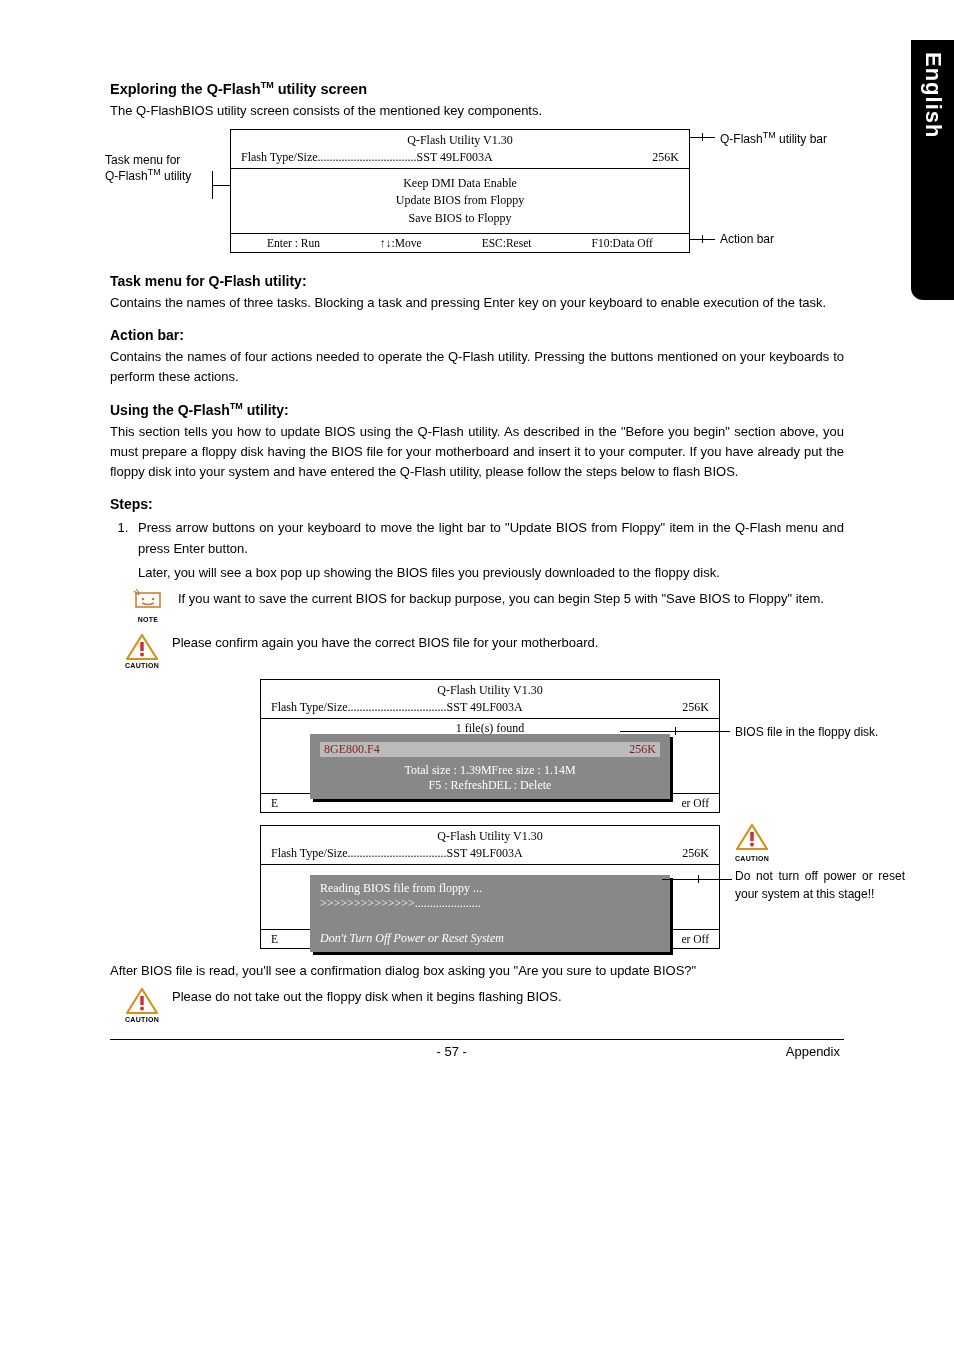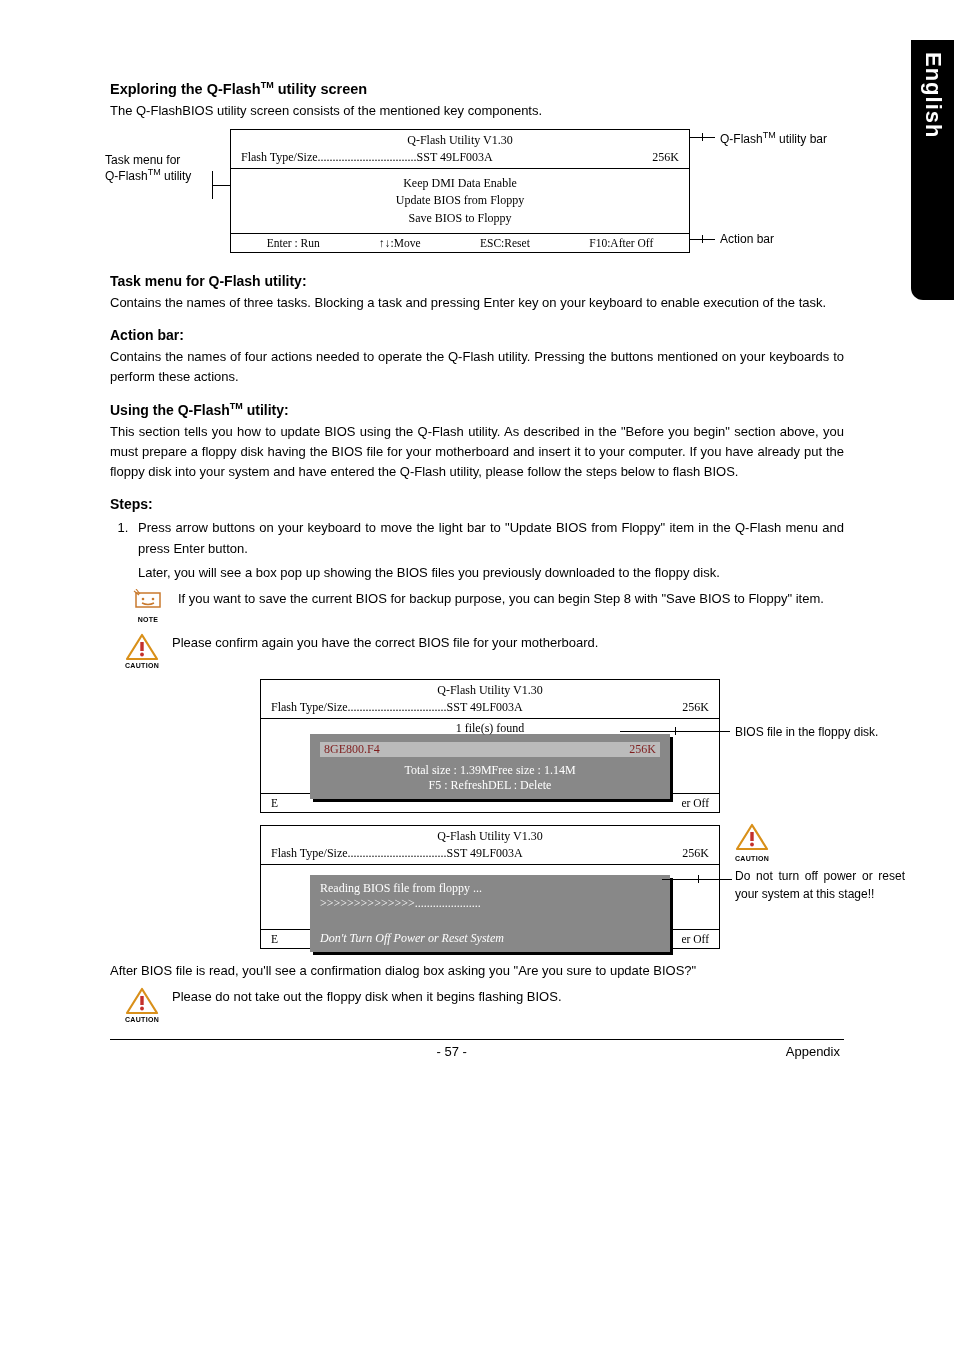--- a/index.html
+++ b/index.html
@@ -239,21 +239,21 @@
       </div>
       <div class="qflash-menu">
         <div>Keep DMI Data     Enable</div>
         <div>Update BIOS from Floppy</div>
         <div>Save BIOS to Floppy</div>
       </div>
       <div class="qflash-action">
         <span>Enter : Run</span>
         <span>↑↓:Move</span>
         <span>ESC:Reset</span>
-        <span>F10:After Off</span>
+        <span>F10:Data Off</span>
       </div>
     </div>
 
     <div class="lead-line-h" style="left:580px; top:8px; width:25px;"></div>
     <div class="lead-line-v" style="left:592px; top:4px; height:8px;"></div>
     <div class="callout-right" style="top:1px; left:610px;">
       <span>Q-Flash</span><span class="tm">TM</span><span> utility bar</span>
     </div>
 
     <div class="lead-line-h" style="left:580px; top:110px; width:25px;"></div>
@@ -284,21 +284,21 @@
     <div class="note-icon">
       <svg width="32" height="26" viewBox="0 0 32 26">
         <path d="M4 4 L28 4 L28 18 L4 18 Z" fill="none" stroke="#c97a2e" stroke-width="1.5"></path>
         <circle cx="11" cy="10" r="1.3" fill="#c97a2e"></circle>
         <circle cx="21" cy="10" r="1.3" fill="#c97a2e"></circle>
         <path d="M10 14 Q16 17 22 14" fill="none" stroke="#c97a2e" stroke-width="1.4"></path>
         <path d="M2 2 L7 6 M4 0 L8 5" stroke="#c97a2e" stroke-width="1.2"></path>
       </svg>
       <div class="icon-label">NOTE</div>
     </div>
-    <div class="note-text">If you want to save the current BIOS for backup purpose, you can begin Step 8 with "Save BIOS to Floppy" item.</div>
+    <div class="note-text">If you want to save the current BIOS for backup purpose, you can begin Step 5 with "Save BIOS to Floppy" item.</div>
   </div>
 
 
   <div class="caution-row2">
     <div class="caution-icon">
       <svg width="34" height="28" viewBox="0 0 34 28">
         <path d="M17 2 L32 26 L2 26 Z" fill="none" stroke="#d9901a" stroke-width="2.2" stroke-linejoin="round"></path>
         <rect x="15.3" y="9" width="3.4" height="9" fill="#c4302b"></rect>
         <circle cx="17" cy="21.5" r="1.9" fill="#c4302b"></circle>
       </svg>

